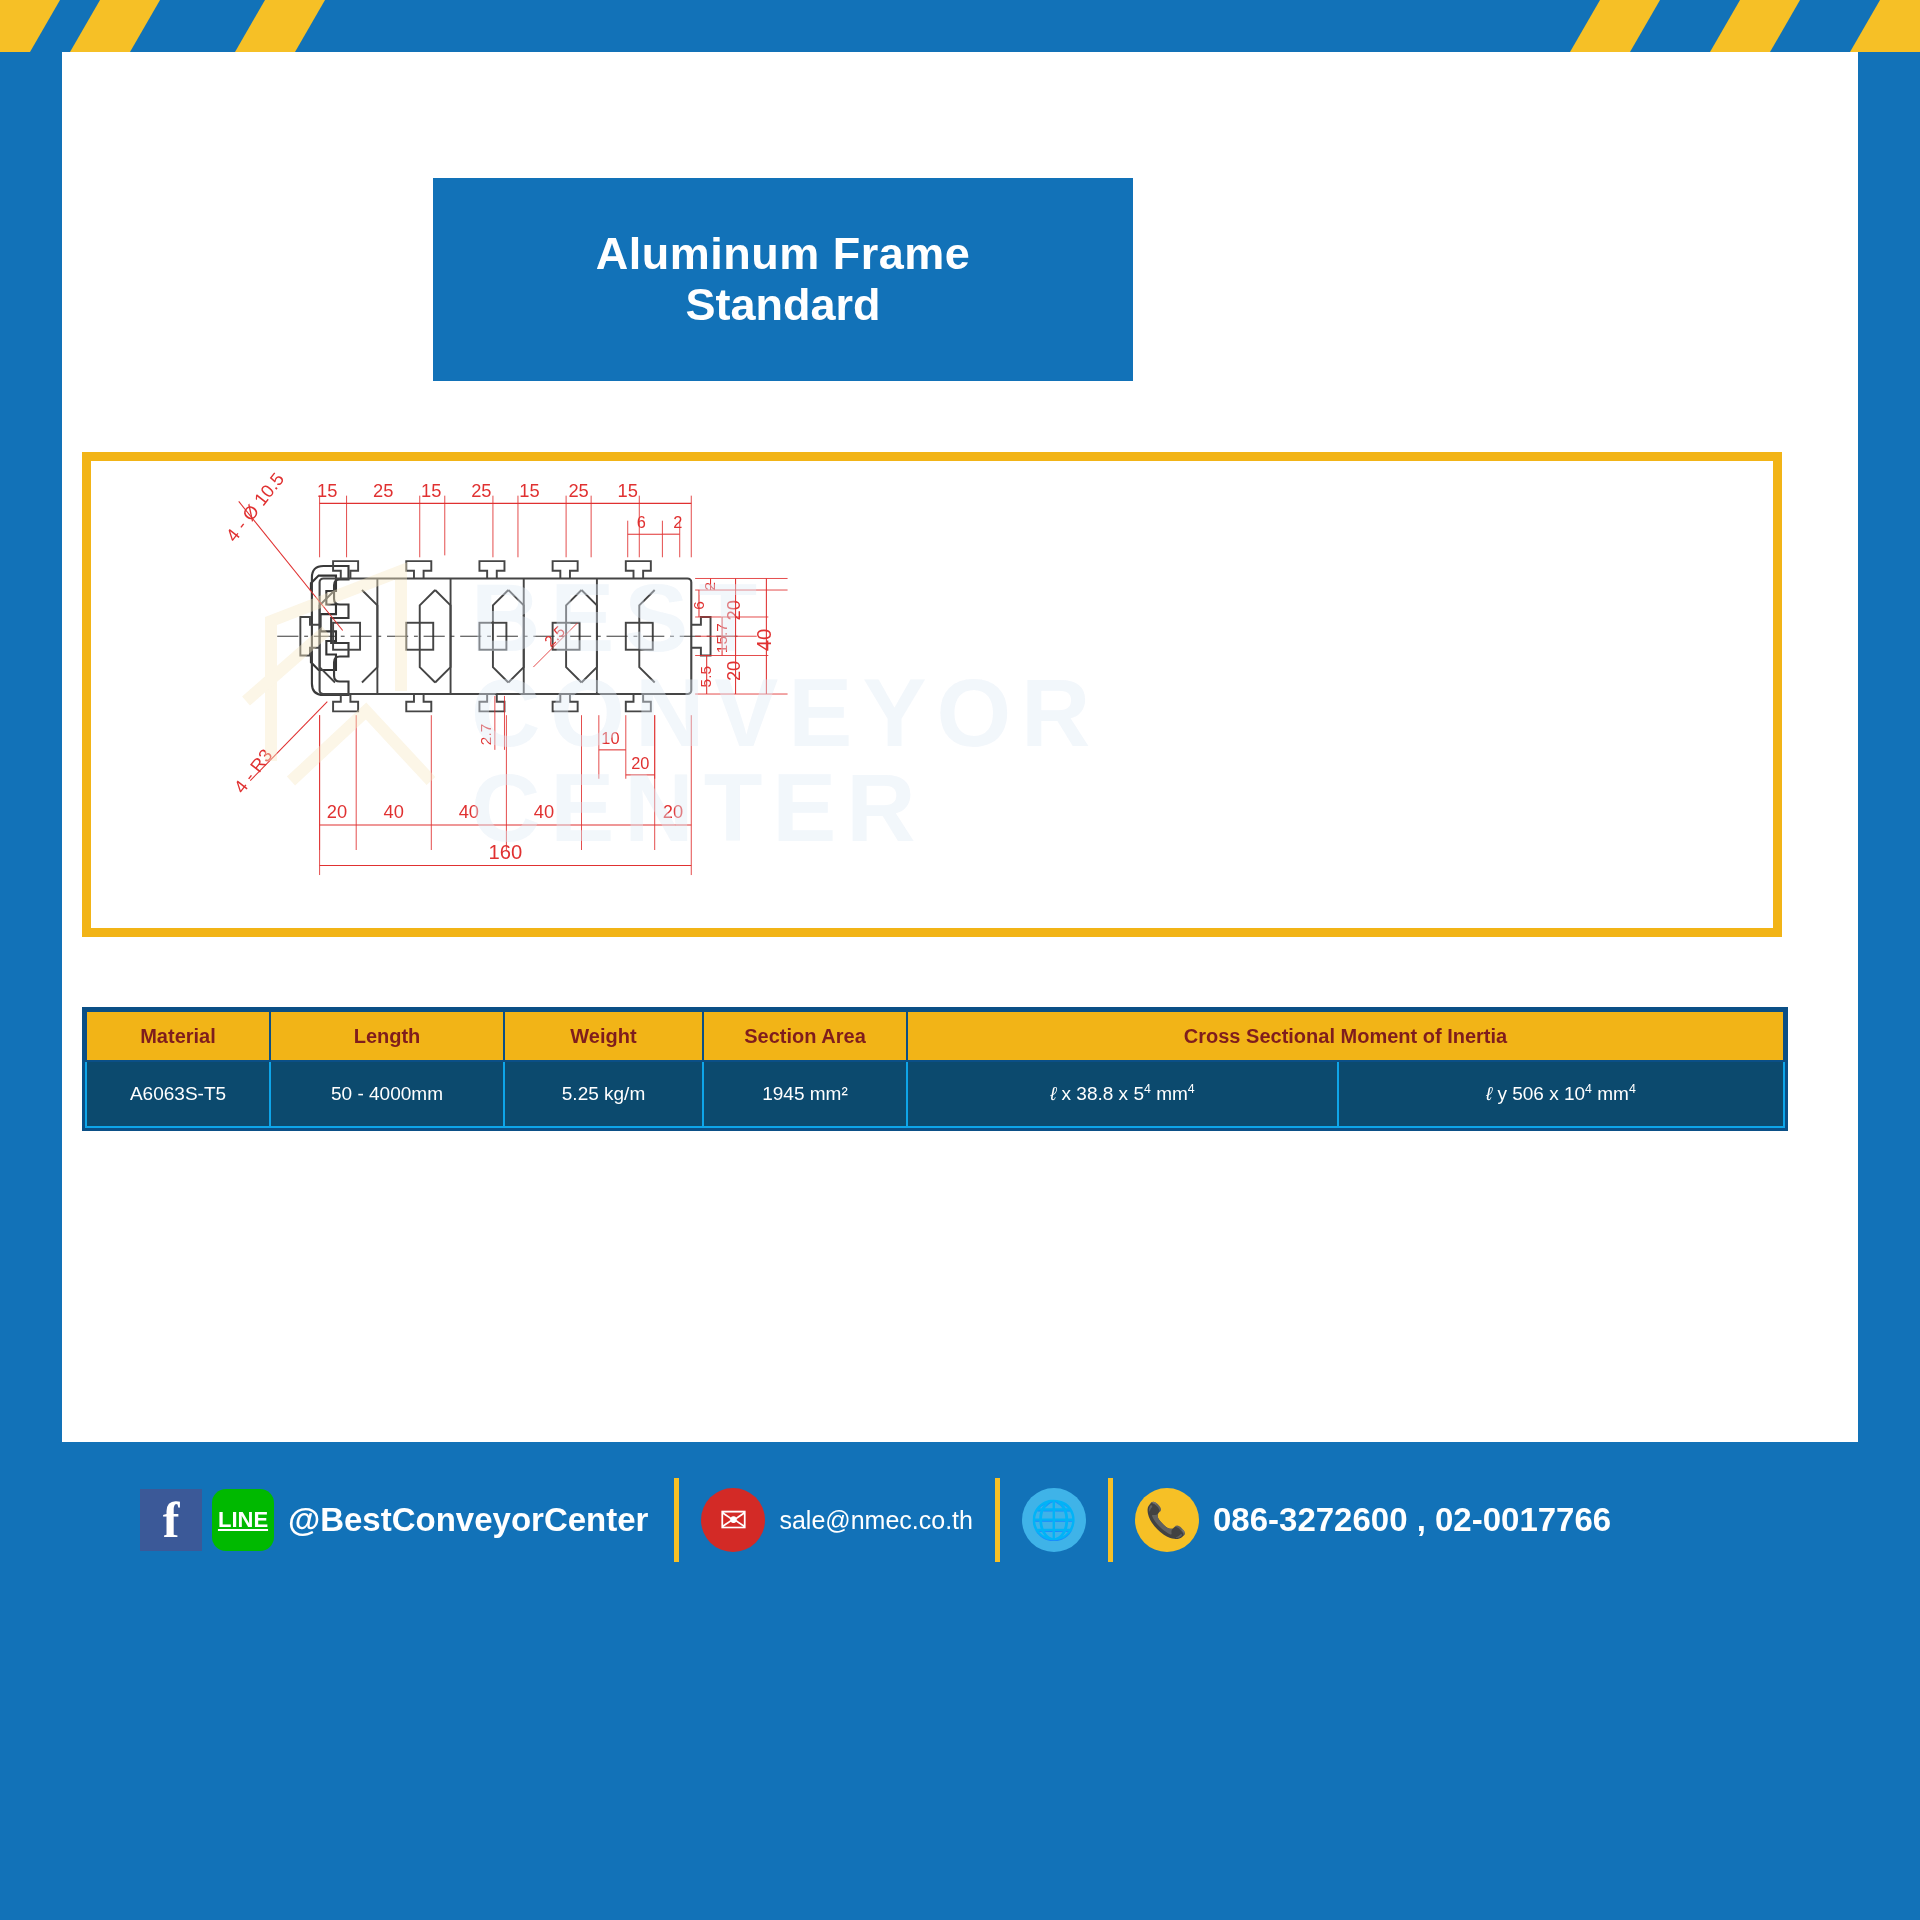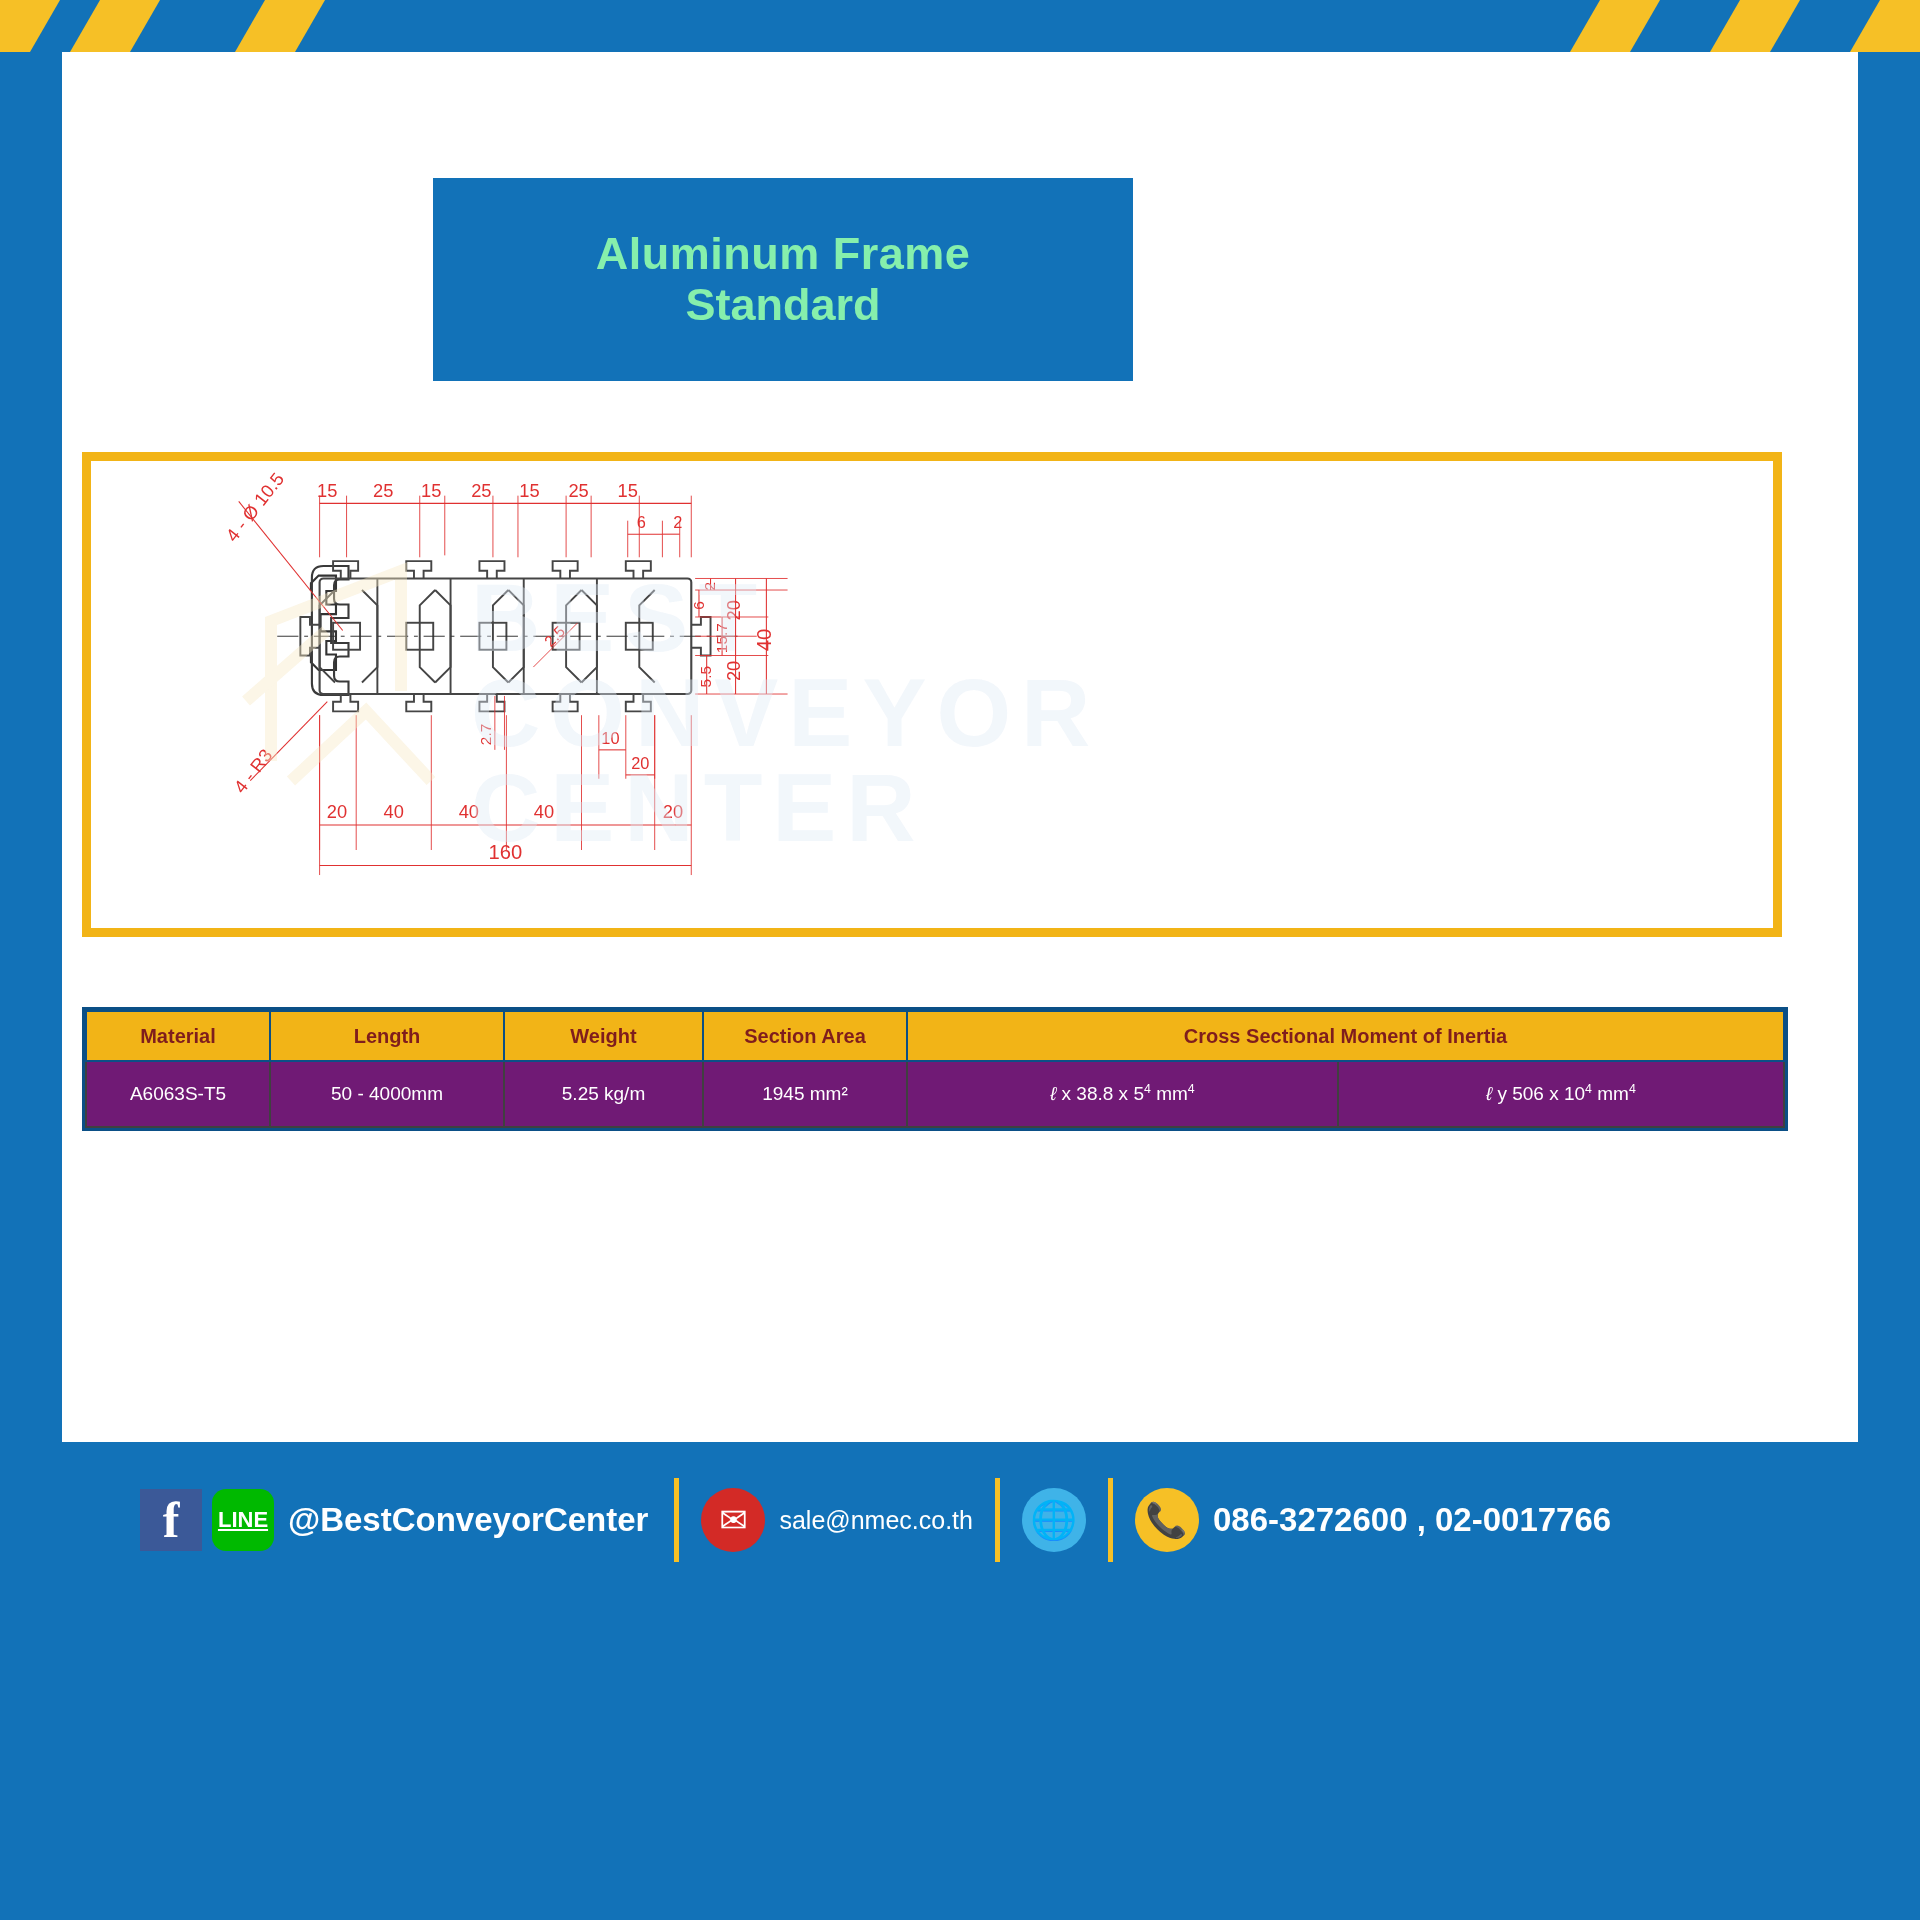--- a/index.html
+++ b/index.html
@@ -23,21 +23,21 @@
   .sheet{
     position:absolute;left:62px;top:52px;width:1796px;height:1390px;
     background:#ffffff;
   }
 
   
   .titlebox{
     position:absolute;left:371px;top:126px;width:700px;height:203px;
     background:#1272b8;
     display:flex;flex-direction:column;align-items:center;justify-content:center;
-    color:#86efac;font-weight:bold;line-height:1.12;
+    color:#ffffff;font-weight:bold;line-height:1.12;
   }
   .titlebox .l1{font-size:45px;letter-spacing:.5px;}
   .titlebox .l2{font-size:45px;}
   .titlebox .l3{font-size:48px;letter-spacing:.5px;}
 
   
   .drawframe{
     position:absolute;left:20px;top:400px;width:1700px;height:485px;
     border:9px solid #f2b417;background:#fff;box-sizing:border-box;
   }
@@ -51,22 +51,22 @@
   .spectable{
     position:absolute;left:20px;top:955px;width:1700px;
     border:3px solid #0b4f86;border-collapse:collapse;
   }
   table.spec{border-collapse:collapse;width:100%;}
   table.spec th{
     background:#f2b417;color:#7f1d1d;font-size:20px;font-weight:bold;
     border:2px solid #0b4f86;height:46px;
   }
   table.spec td{
-    background:#701a75;color:#ffffff;font-size:19px;text-align:center;
-    border:2px solid #404040;height:62px;
+    background:#0c4a6e;color:#ffffff;font-size:19px;text-align:center;
+    border:2px solid #0ea5e9;height:62px;
   }
   sup{font-size:.65em;vertical-align:super;}
   .ital{font-style:italic;}
 
   
   .footer{
     position:absolute;left:0;top:1442px;width:1920px;height:478px;background:#1272b8;
   }
   .fbar{
     position:absolute;left:0;top:18px;width:1920px;height:120px;

